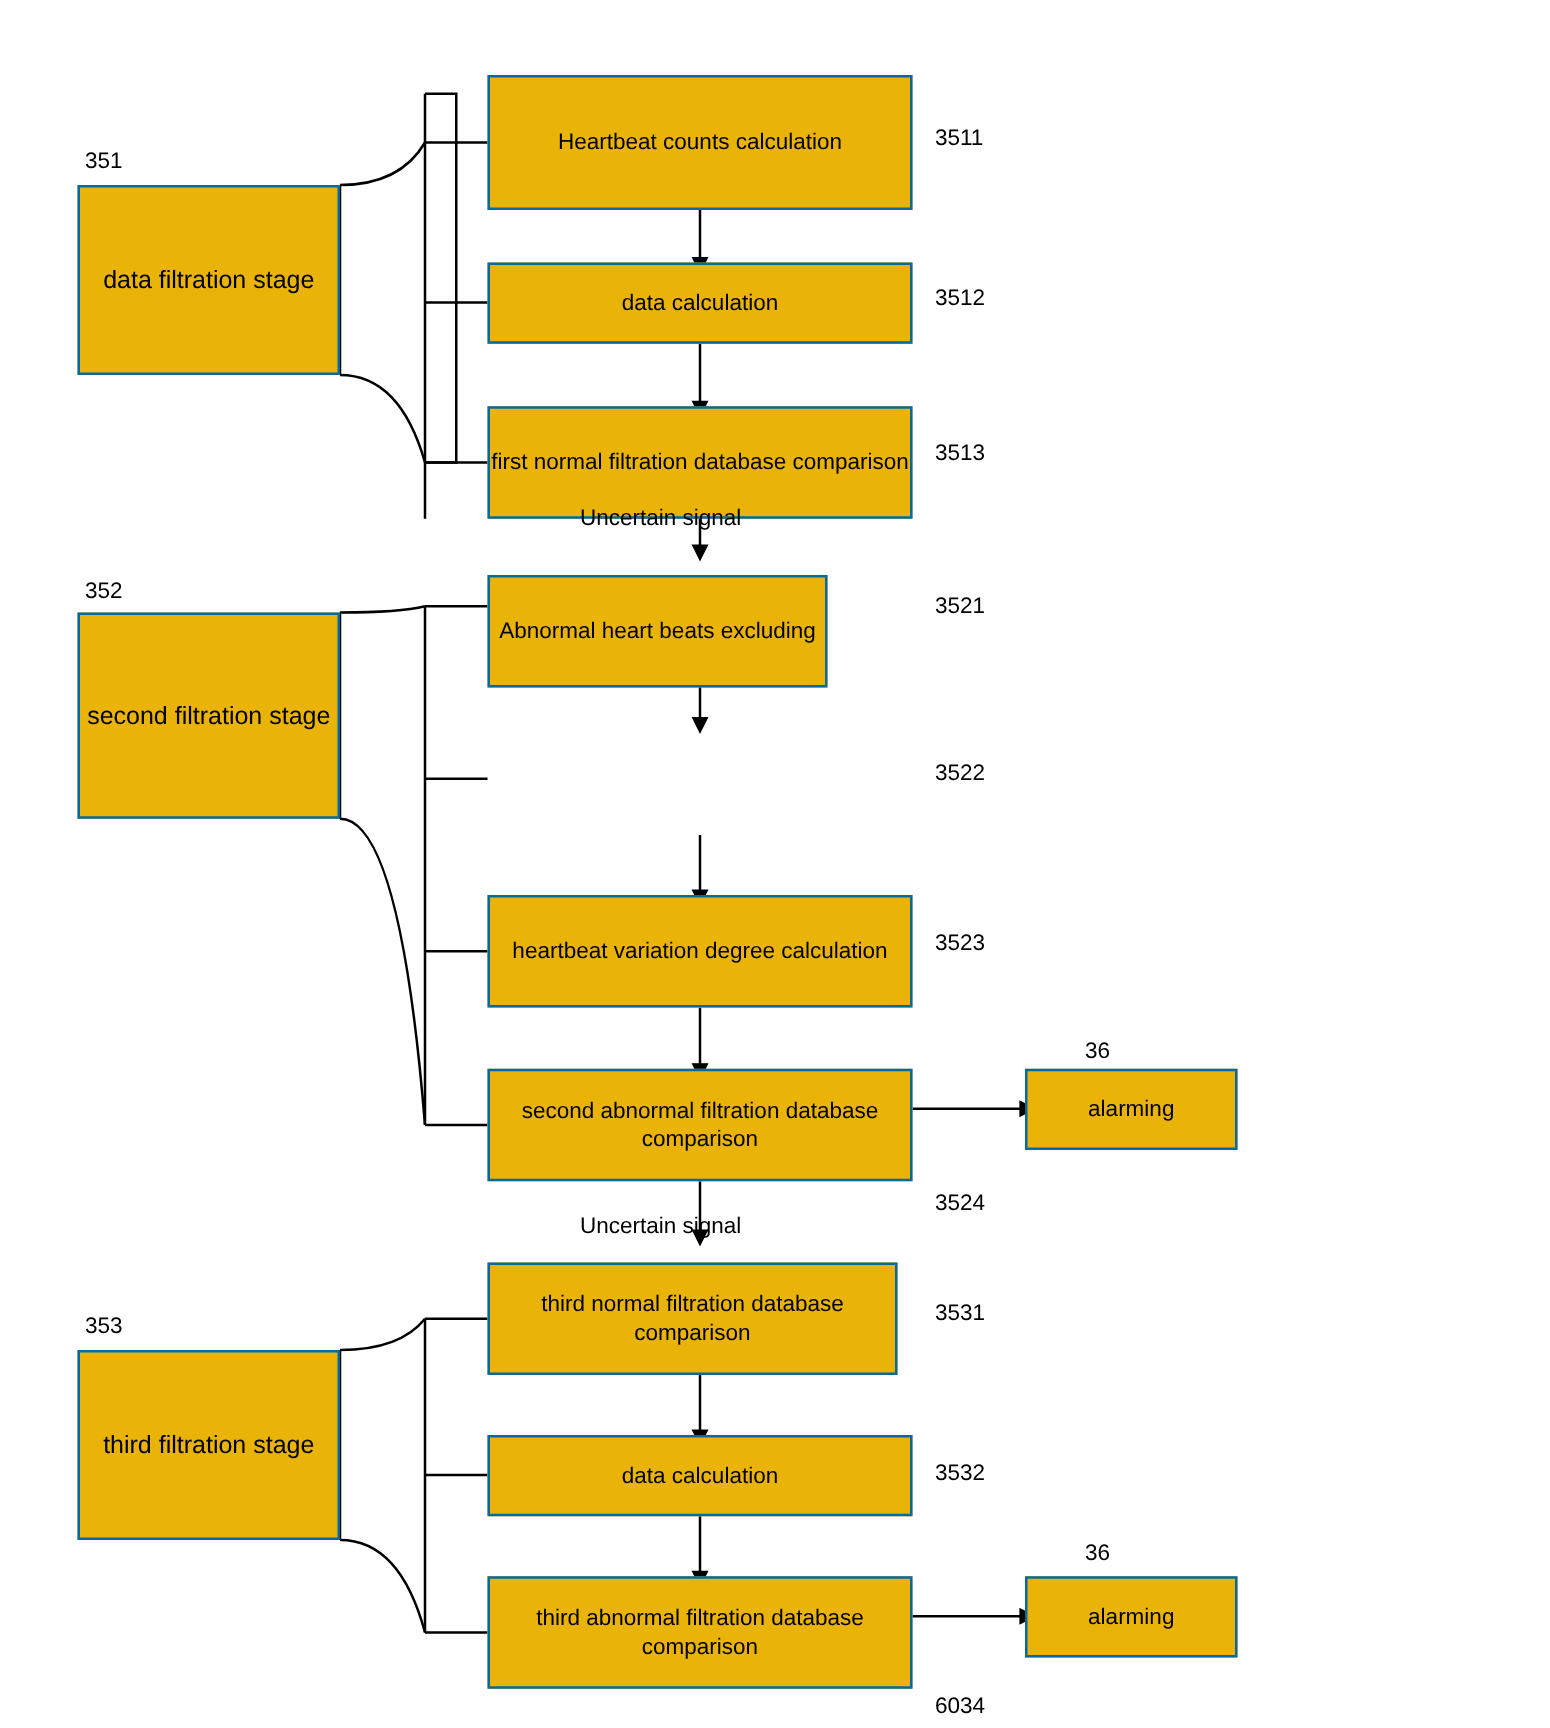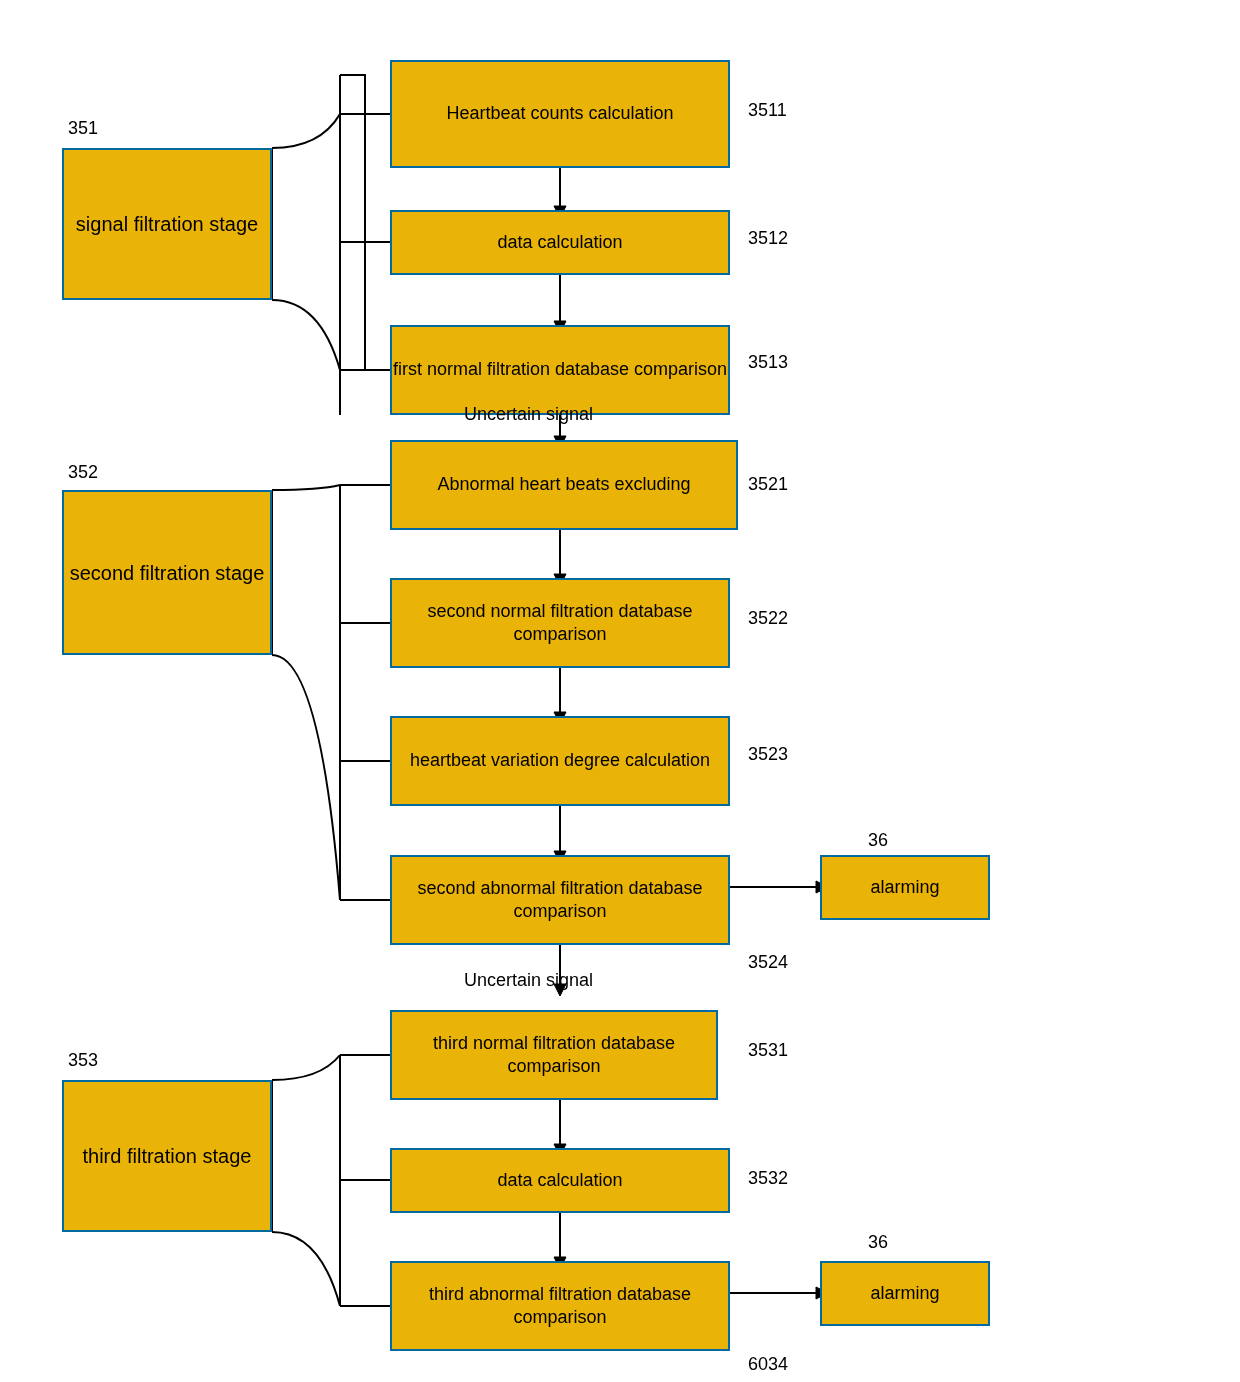--- a/index.html
+++ b/index.html
@@ -117,21 +117,21 @@
     <polygon points="554,1144 560,1156 566,1144"></polygon>
 
     <line x1="560" y1="1213" x2="560" y2="1257"></line>
     <polygon points="554,1257 560,1269 566,1257"></polygon>
 
     <line x1="730" y1="1293" x2="816" y2="1293"></line>
     <polygon points="816,1287 828,1293 816,1299"></polygon>
   </svg>
 
   <div class="box" style="left:62px; top:148px; width:210px; height:152px; font-size:20px;">
-    <span>signal
+    <span>data
 filtration
 stage</span>
   </div>
 
   <div class="box" style="left:390px; top:60px; width:340px; height:108px; font-size:18px;">
     <span>Heartbeat counts
 calculation</span>
   </div>
 
   <div class="box" style="left:390px; top:210px; width:340px; height:65px; font-size:18px;">
@@ -142,29 +142,25 @@
     <span>first normal filtration
 database comparison</span>
   </div>
 
   <div class="box" style="left:62px; top:490px; width:210px; height:165px; font-size:20px;">
     <span>second
 filtration
 stage</span>
   </div>
 
-  <div class="box" style="left:390px; top:440px; width:348px; height:90px; font-size:18px;">
+  <div class="box" style="left:390px; top:460px; width:272px; height:90px; font-size:18px;">
     <span>Abnormal heart beats
 excluding</span>
   </div>
 
-  <div class="box" style="left:390px; top:578px; width:340px; height:90px; font-size:18px;">
-    <span>second normal filtration
-database comparison</span>
-  </div>
 
   <div class="box" style="left:390px; top:716px; width:340px; height:90px; font-size:18px;">
     <span>heartbeat variation degree
 calculation</span>
   </div>
 
   <div class="box" style="left:390px; top:855px; width:340px; height:90px; font-size:18px;">
     <span>second abnormal filtration
 database comparison</span>
   </div>

